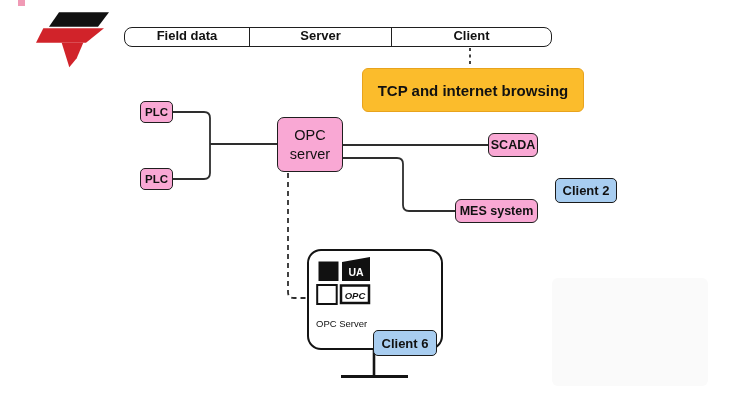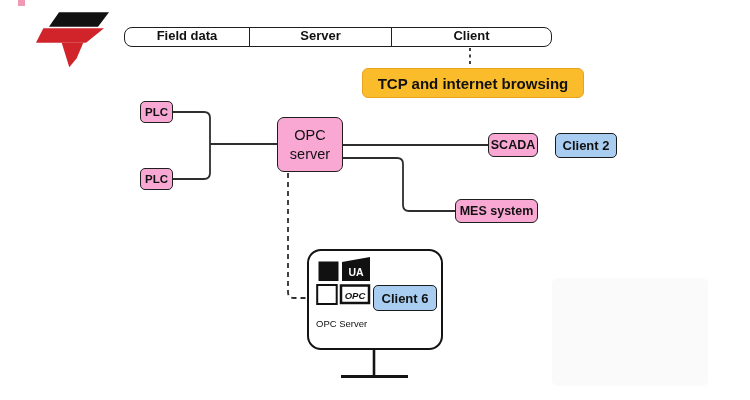--- a/index.html
+++ b/index.html
@@ -11,31 +11,31 @@
     display:flex;align-items:center;justify-content:center;z-index:2;}
   .marker{position:absolute;left:18px;top:0;width:7px;height:6px;background:#f09ab5;z-index:3;}
   .bgpanel{position:absolute;left:552px;top:278px;width:156px;height:108px;background:#fafafa;border-radius:6px;z-index:0;}
   
   .topbar{position:absolute;left:124px;top:27px;width:428px;height:20px;display:flex;
     border:1.5px solid #1f1f1f;border-radius:8px;background:#fff;z-index:2;box-sizing:border-box;overflow:hidden;}
   .topbar .seg{display:flex;align-items:flex-start;justify-content:center;
     font-size:13px;font-weight:700;box-sizing:border-box;}
   .topbar .seg + .seg{border-left:1.5px solid #1f1f1f;}
   
-  .note{position:absolute;left:362px;top:68px;width:222px;height:30px;background:#fbbc2c;
+  .note{position:absolute;left:362px;top:68px;width:222px;height:44px;background:#fbbc2c;
     border:1px solid #e8a31d;border-radius:6px;display:flex;align-items:center;justify-content:center;
     font-size:15px;font-weight:700;z-index:2;box-sizing:border-box;}
   
   .plc{width:33px;height:22px;border-radius:5px;font-size:11.5px;font-weight:600;}
   .opcserver{left:277px;top:117px;width:66px;height:55px;border-radius:7px;
     font-size:14.5px;font-weight:500;text-align:center;line-height:1.25;flex-direction:column;}
   .scada{left:488px;top:133px;width:50px;height:24px;border-radius:6px;font-size:12.5px;font-weight:700;}
   .mes{left:455px;top:199px;width:83px;height:24px;border-radius:6px;font-size:12.5px;font-weight:600;}
   .client{background:#a8cdf0;border:1.5px solid #1a1a1a;border-radius:5px;
-    font-size:13px;font-weight:600;}
+    font-size:13px;font-weight:600;margin-top:45px;}
   .c2{left:555px;top:133px;width:62px;height:25px;}
   .c3{left:555px;top:199px;width:62px;height:25px;}
   
   .monitor{position:absolute;left:307px;top:249px;width:136px;height:101px;background:#fff;
     border:2.5px solid #141414;border-radius:14px;z-index:2;box-sizing:border-box;padding-left:24px;}
   .mon-label{position:absolute;left:7px;top:67px;font-size:9.5px;font-weight:400;color:#111;text-align:right;}
   .mon-client{position:absolute;left:64px;top:34px;width:64px;height:26px;
     display:flex;align-items:center;justify-content:center;box-sizing:border-box;}
   .logo-svg{position:absolute;left:34px;top:8px;z-index:2;}
   .opcua-svg{position:absolute;left:7px;top:4px;}

